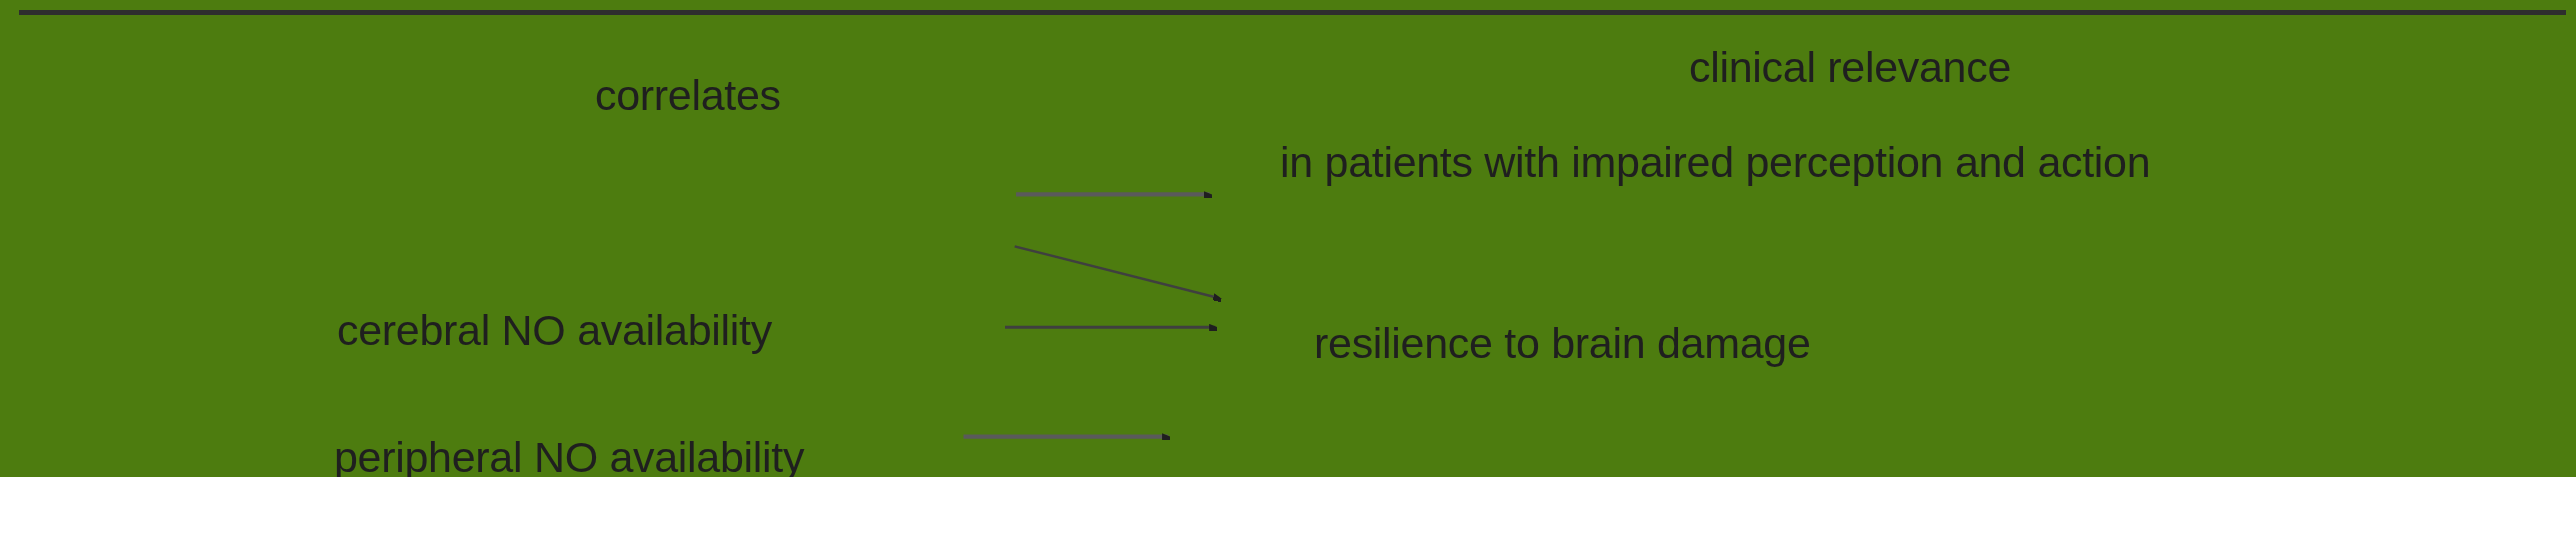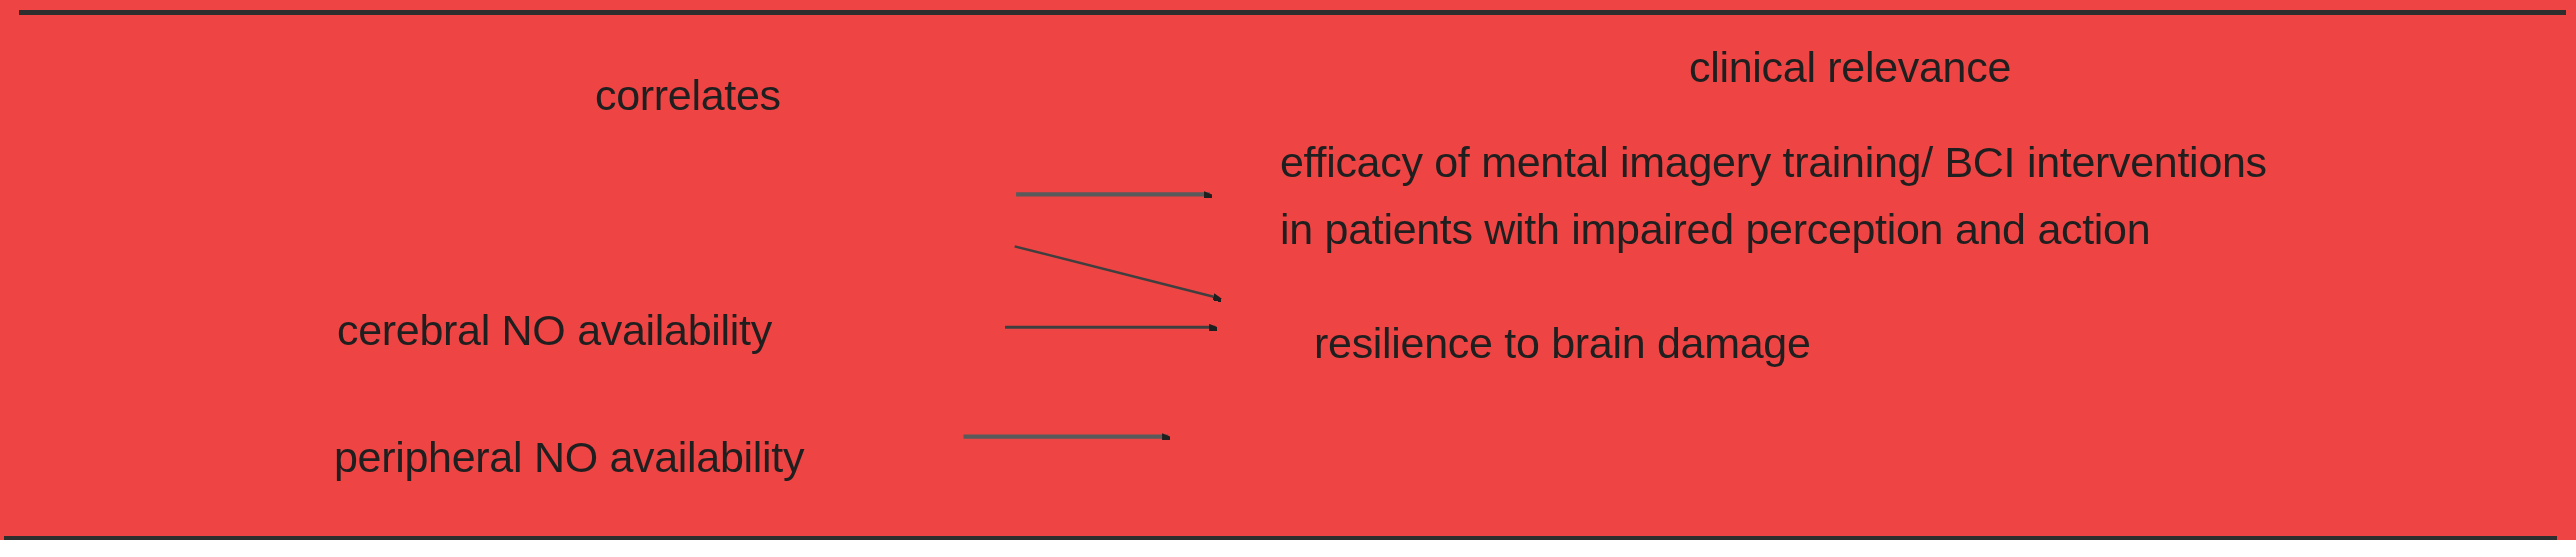--- a/index.html
+++ b/index.html
@@ -3,22 +3,22 @@
 <meta charset="utf-8">
 <style>
   html, body {
     margin: 0;
     padding: 0;
     background: #ffffff;
   }
   .figure {
     position: relative;
     width: 2576px;
-    height: 540px;
-    background: #ef4444;
+    height: 477px;
+    background: #4d7c0f;
     font-family: "Liberation Sans", sans-serif;
     color: #1f1f1f;
     overflow: hidden;
   }
   .rule {
     position: absolute;
     background: #2e2e2e;
   }
   .rule-top {
     left: 19.4px;
@@ -68,21 +68,20 @@
   <div class="txt hdr-left">correlates</div>
 
   <div class="txt hdr-right">clinical relevance</div>
 
 
   <div class="txt item-peripheral">peripheral NO availability</div>
 
   <div class="txt item-cerebral">cerebral NO availability</div>
 
   <div class="txt item-efficacy">
-    <span>efficacy of mental imagery training/ BCI interventions</span>
     <span>in patients with impaired perception and action</span>
   </div>
 
   <div class="txt item-resilience">resilience to brain damage</div>
 
 
   <svg class="arrow-layer" viewBox="0 0 3722 805" xmlns="http://www.w3.org/2000/svg">
     <defs>
       <marker id="head" markerWidth="12" markerHeight="10" refX="9" refY="5" orient="auto" markerUnits="userSpaceOnUse">
         <polygon points="0,0 12,5 0,10" fill="#1f1f1f" transform="scale(4)"></polygon>

